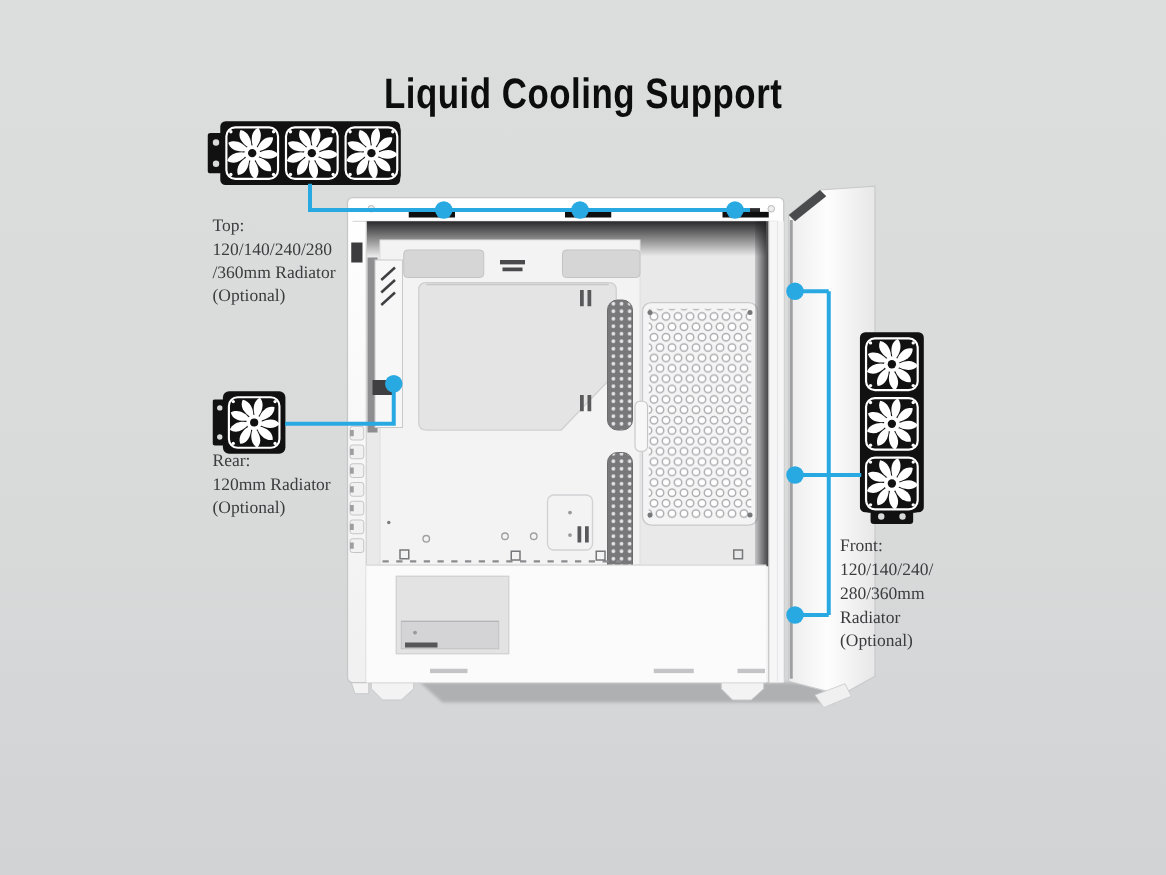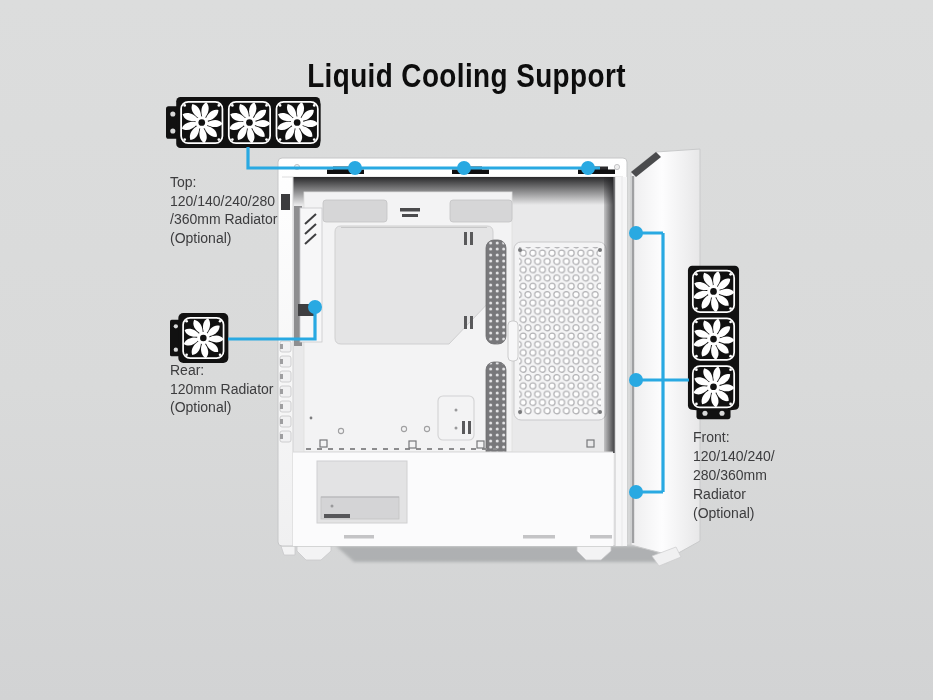--- a/index.html
+++ b/index.html
@@ -10,20 +10,21 @@
     background:linear-gradient(180deg, var(--bg-top) 0%, #d9dada 55%, var(--bg-bottom) 100%);
   }
   .title {
     position:absolute; top:56px; left:0; width:933px; text-align:center;
     font-size:34px; font-weight:bold; color:#0d0d0d;
     transform:scaleX(0.82); letter-spacing:0.5px;
   }
   .label {
     position:absolute; font-size:14px; line-height:18.5px; color:#3c3c3e;
     white-space:pre-line;
+    font-family:Liberation Serif, serif;
   }
   .note {
     position:absolute; font-size:12.5px; line-height:17px; color:#b5b5b7;
     white-space:pre-line;
   }
   svg.scene { position:absolute; left:0; top:0; }
 </style>
 </head>
 <body>
 
@@ -291,19 +292,19 @@
   <div class="label" style="left:170px; top:173px; width:130px;">Top:
 120/140/240/280
 /360mm Radiator
 (Optional)</div>
 
 
   <div class="label" style="left:170px; top:361px; width:130px;">Rear:
 120mm Radiator
 (Optional)</div>
 
-  <div class="label" style="left:693px; top:428px; width:120px; line-height:19px;">Front:
+  <div class="label" style="left:672px; top:428px; width:120px; line-height:19px;">Front:
 120/140/240/
 280/360mm
 Radiator
 (Optional)</div>
 
 </div>
 
 </body></html>

